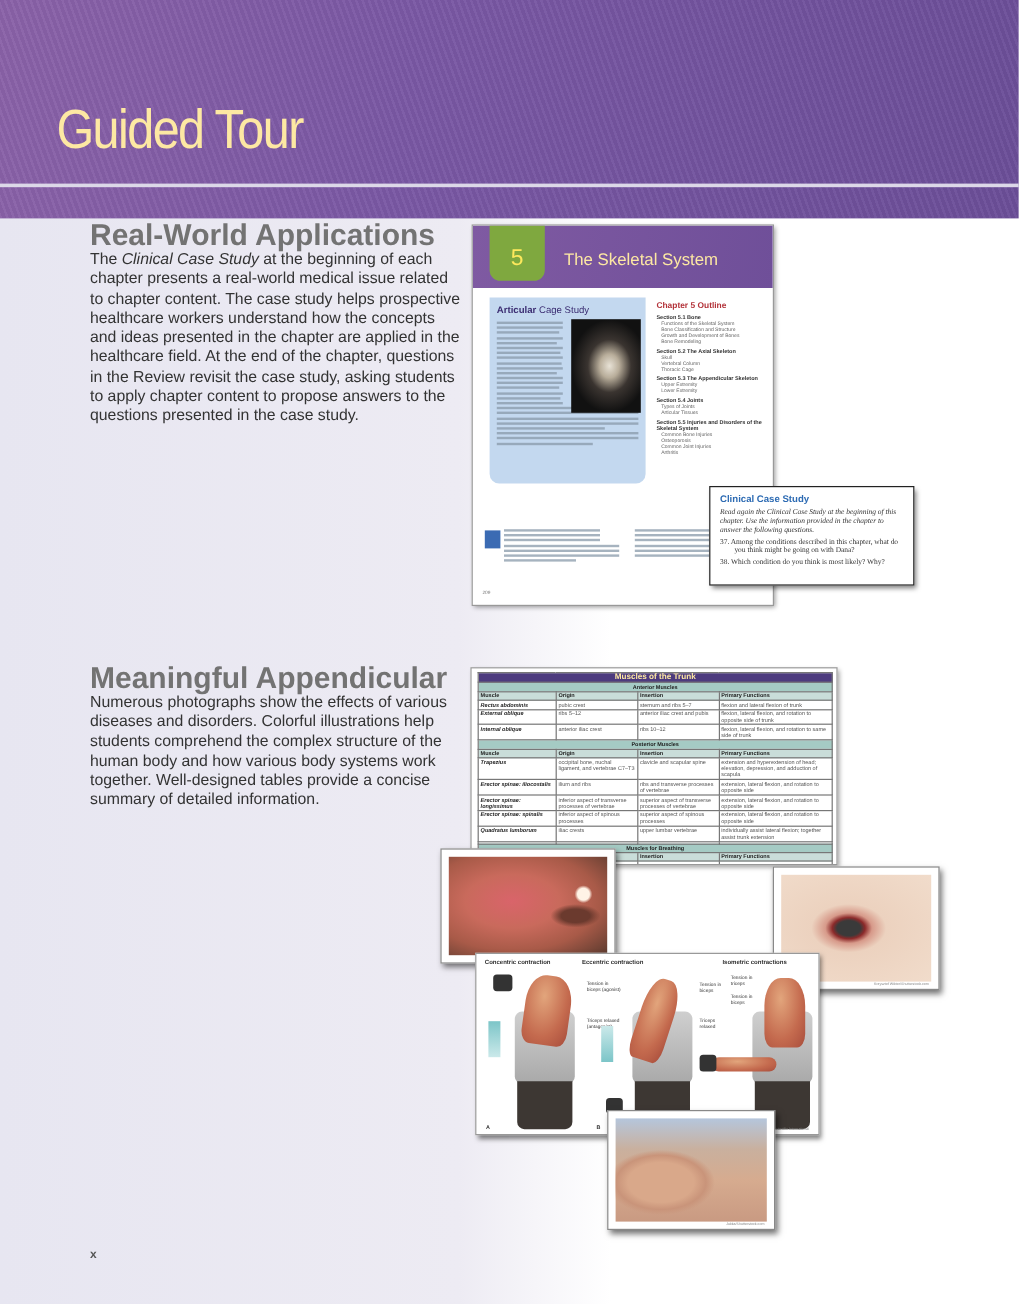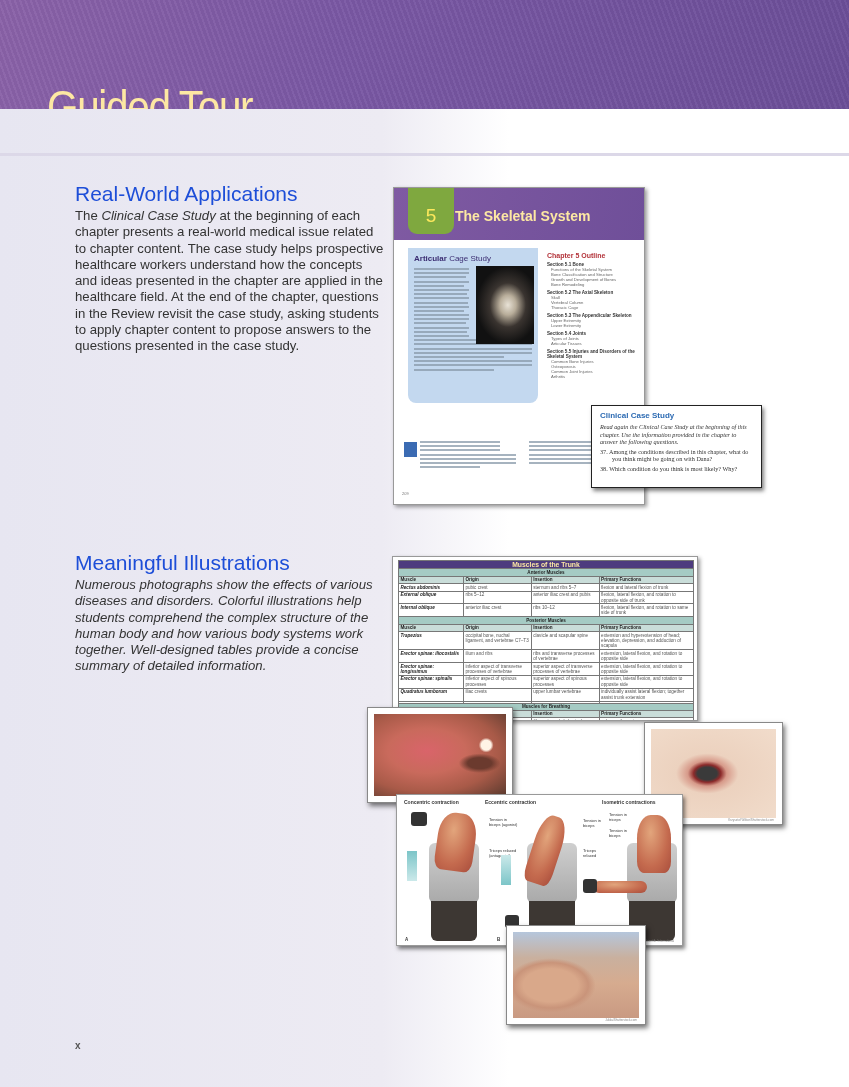--- a/index.html
+++ b/index.html
@@ -4,56 +4,56 @@
 <style>
   * { box-sizing: border-box; margin: 0; padding: 0; }
   html, body { width: 849px; height: 1087px; overflow: hidden; }
   body {
     font-family: "Liberation Sans", sans-serif;
     background: linear-gradient(90deg, #e7e6f1 0%, #edebf3 45%, #ffffff 60%, #ffffff 100%);
     position: relative;
     color: #2b2b2b;
   }
   .banner {
-    position: absolute; left: 0; top: 0; width: 849px; height: 109px;
+    position: absolute; left: 0; top: 0; width: 849px; height: 182px;
     background: linear-gradient(100deg, #8a62a8 0%, #7a58a4 40%, #6b4e98 100%);
     overflow: hidden;
   }
   .banner::before {
     content: ""; position: absolute; inset: 0;
     background: repeating-linear-gradient(70deg, rgba(255,255,255,0.04) 0 2px, rgba(0,0,0,0.03) 2px 5px);
   }
   .banner-title {
     position: absolute; left: 47px; top: 80px;
     font-family: "Liberation Sans", sans-serif;
     font-size: 46px; color: #fde8a3; letter-spacing: -1.5px;
     transform: scaleX(0.88); transform-origin: left;
     font-weight: normal;
   }
   .banner-strip { position: absolute; left: 0; top: 153px; width: 849px; height: 3px; background: #dcd8e8; }
 
-  .section-title { position: absolute; left: 75px; font-size: 21px; color: #1d4ed8; font-weight: normal; }
+  .section-title { position: absolute; left: 75px; font-size: 25px; color: #737373; font-weight: bold; }
   .section-body { position: absolute; left: 75px; width: 310px; font-size: 13.2px; line-height: 16.3px; color: #333; }
   .section-body i { font-style: italic; }
 
   
   .book1 {
     position: absolute; left: 393px; top: 187px; width: 252px; height: 318px;
     background: #fff; box-shadow: 2px 2px 4px rgba(0,0,0,0.4); border: 1px solid #999; overflow: hidden;
   }
   .book1-head {
     position: absolute; left: 0; top: 0; width: 100%; height: 52px;
     background: linear-gradient(100deg, #7f5aa2, #6f4f99);
   }
   .chap-tab {
     position: absolute; left: 14px; top: 0; width: 46px; height: 46px;
     background: #7fa83f; border-radius: 0 0 9px 9px;
   }
   .chap-num { position: absolute; left: 0; right: 0; top: 17px; text-align: center; color: #fde85c; font-size: 19px; }
-  .chap-title { position: absolute; left: 61px; top: 20px; color: #fde8a3; font-size: 14px; font-weight: bold; }
+  .chap-title { position: absolute; left: 76px; top: 20px; color: #fde8a3; font-size: 14px; font-weight: normal; }
   .case-box {
     position: absolute; left: 14px; top: 60px; width: 130px; height: 155px;
     background: #c3d8ef; border-radius: 0 0 8px 8px;
   }
   .case-title { position: absolute; left: 6px; top: 6px; font-size: 8px; color: #3b2d72; }
   .case-title b { font-weight: bold; }
   .case-lines { position: absolute; left: 6px; top: 20px; width: 118px; }
   .fake-line { height: 2px; background: #8899aa; margin-bottom: 2.2px; opacity: 0.75; }
   .xray {
     position: absolute; left: 68px; top: 18px; width: 58px; height: 78px;
@@ -207,22 +207,22 @@
   <div class="copyright"></div>
 </div>
 
 <div class="review-box">
   <div class="review-title">Clinical Case Study</div>
   <div class="review-intro">Read again the Clinical Case Study at the beginning of this chapter. Use the information provided in the chapter to answer the following questions.</div>
   <div class="review-q">37.  Among the conditions described in this chapter, what do you think might be going on with Dana?</div>
   <div class="review-q">38.  Which condition do you think is most likely? Why?</div>
 </div>
 
-<h2 class="section-title" style="top:551px;">Meaningful Illustrations</h2>
-<p class="section-body" style="top:577px;font-style:italic;">Numerous photographs show the effects of various diseases and disorders. Colorful illustrations help students comprehend the complex structure of the human body and how various body systems work together. Well-designed tables provide a concise summary of detailed information.</p>
+<h2 class="section-title" style="top:551px;">Meaningful Appendicular</h2>
+<p class="section-body" style="top:577px;">Numerous photographs show the effects of various diseases and disorders. Colorful illustrations help students comprehend the complex structure of the human body and how various body systems work together. Well-designed tables provide a concise summary of detailed information.</p>
 
 <div class="table-page">
   <table class="mt">
     <colgroup>
         <col style="width:22%">
         <col style="width:23%">
         <col style="width:23%">
         <col style="width:32%">
       </colgroup>
     <tbody>

